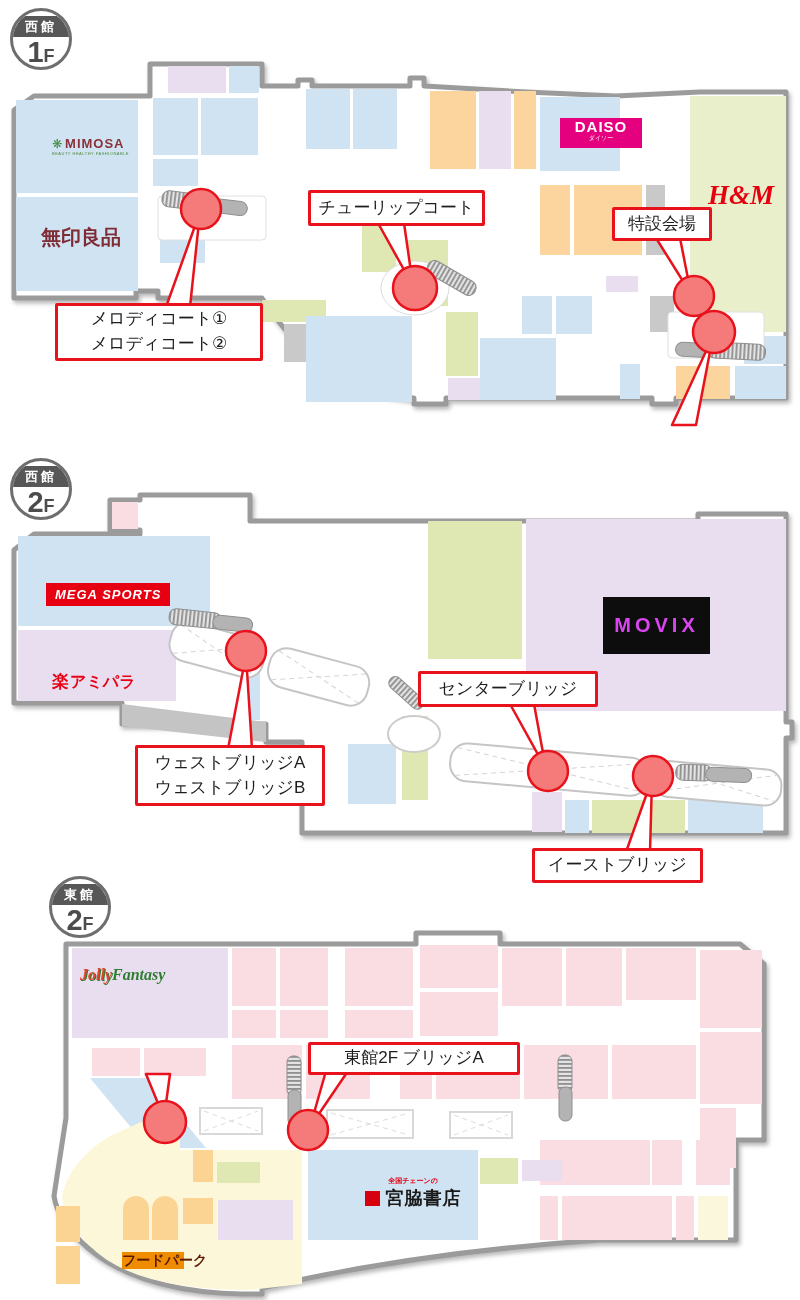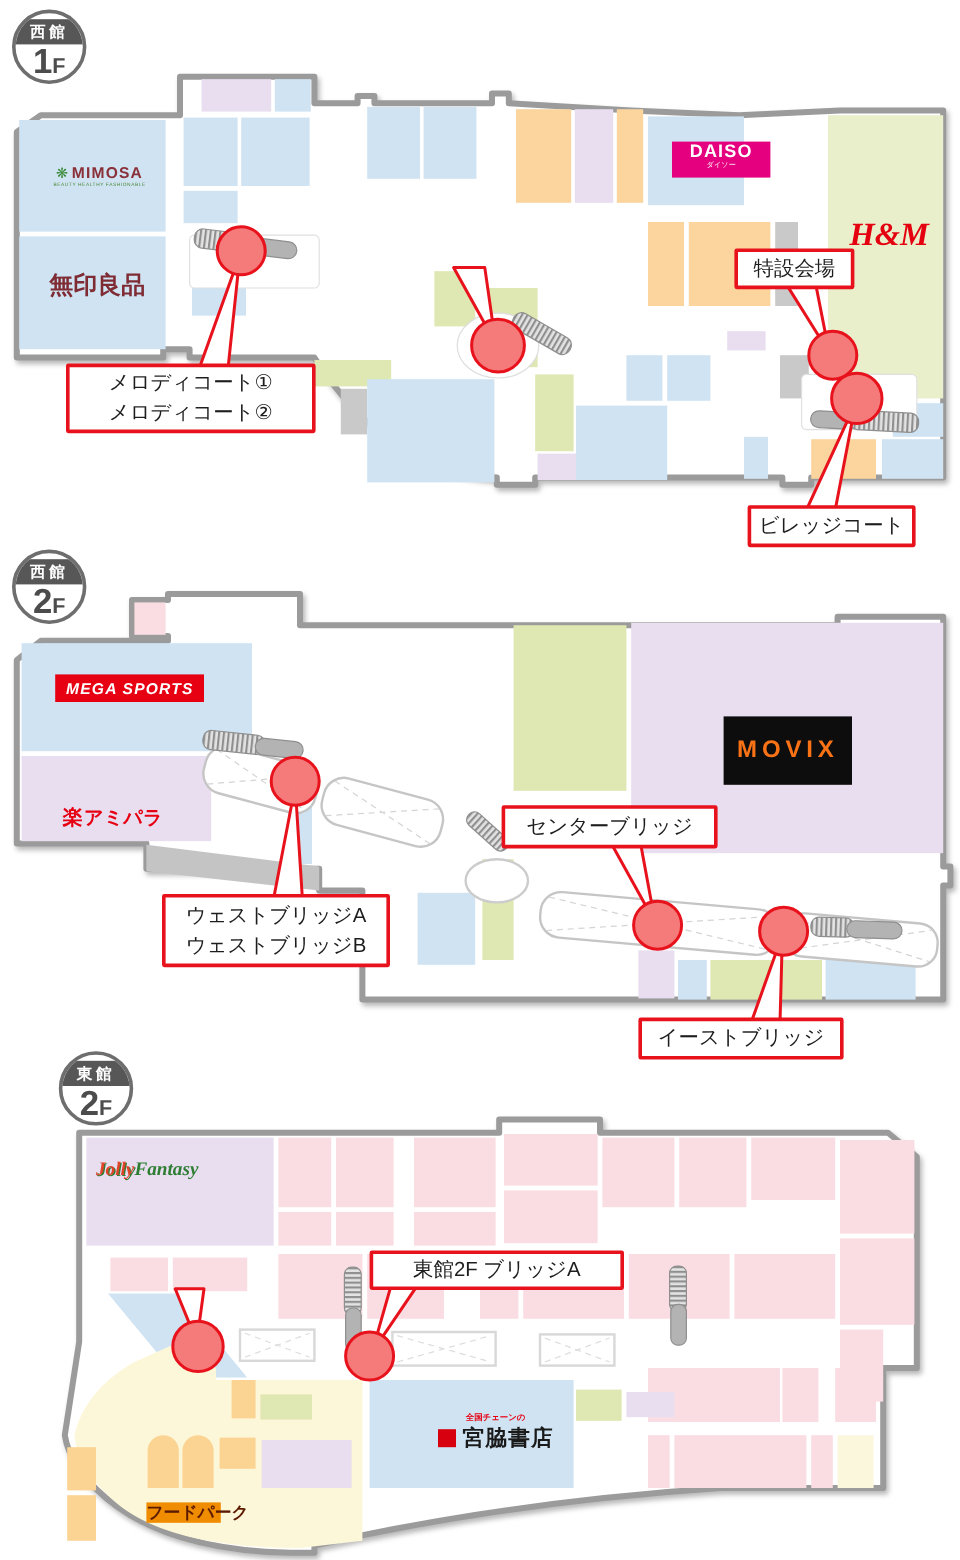--- a/index.html
+++ b/index.html
@@ -17,35 +17,35 @@
          font-size:29px;line-height:30px;}
   .badge .lvl .f{font-size:18px;}
 
   
   .co{position:absolute;background:#fff;border:3px solid #e8121c;border-radius:2px;
       display:flex;flex-direction:column;align-items:center;justify-content:center;
       font-size:17px;color:#1d1d1d;z-index:5;box-sizing:border-box;line-height:1.45;white-space:nowrap;}
 
   
   .logo{position:absolute;z-index:4;white-space:nowrap;}
-  #mimosa{left:40px;top:136px;width:86px;text-align:center;color:#8a3038;}
+  #mimosa{left:52px;top:136px;width:86px;color:#8a3038;}
   #mimosa .nm{font-size:13px;font-weight:bold;letter-spacing:1px;}
   #mimosa .ic{color:#3c8a3c;font-size:12px;margin-right:2px;}
   #mimosa .tg{font-size:4px;color:#4f8a3c;letter-spacing:.5px;}
   #muji{left:34px;top:224px;width:94px;text-align:center;font-size:20px;font-weight:bold;color:#7f2b33;}
   #daiso{left:560px;top:118px;width:82px;height:30px;background:#e4007f;color:#fff;text-align:center;}
   #daiso .nm{font-size:15px;font-weight:bold;letter-spacing:1px;line-height:17px;}
   #daiso .sb{font-size:6px;line-height:6px;}
   #hm{left:708px;top:180px;width:64px;text-align:center;font-family:"Liberation Serif","DejaVu Serif",serif;
       font-style:italic;font-weight:bold;font-size:27px;color:#e50010;}
-  #mega{left:46px;top:562px;background:#e60012;color:#fff;padding:4px 9px;font-size:13px;
+  #mega{left:46px;top:583px;background:#e60012;color:#fff;padding:4px 9px;font-size:13px;
         font-weight:bold;font-style:italic;letter-spacing:1px;}
   #amipara{left:52px;top:670px;color:#e60012;font-weight:bold;font-size:16px;}
   #amipara .px{font-size:17px;margin-right:1px;}
-  #movix{left:603px;top:597px;width:107px;height:57px;background:#0d0d0d;color:#f97316;display:flex;
+  #movix{left:603px;top:597px;width:107px;height:57px;background:#0d0d0d;color:#d946ef;display:flex;
          align-items:center;justify-content:center;font-size:20px;font-weight:bold;letter-spacing:4px;}
   #jolly{left:80px;top:966px;font-family:Liberation Serif, serif;font-style:italic;
          font-weight:bold;font-size:16px;}
   #jolly .j1{color:#e0452c;text-shadow:1px 1px 0 #2e7d32;}
   #jolly .j2{color:#2e7d32;}
   #miyawaki{left:348px;top:1176px;width:130px;text-align:center;}
   #miyawaki .tg{font-size:7px;color:#e60012;font-weight:bold;}
   #miyawaki .row{display:flex;align-items:center;justify-content:center;gap:6px;}
   #miyawaki .sq{width:15px;height:15px;background:#d7000f;display:inline-block;}
   #miyawaki .nm{font-size:18px;font-weight:bold;color:#1a1a1a;letter-spacing:1px;}
@@ -294,26 +294,26 @@
 </div>
 <div class="logo" id="miyawaki">
   <div class="tg">全国チェーンの</div>
   <div class="row">
         <span class="sq"></span>
         <span class="nm">宮脇書店</span>
       </div>
 </div>
 <div class="logo" id="fpark">フードパーク</div>
 
+<div class="co" style="left:308px;top:190px;width:177px;height:36px">チューリップコート</div>
 <div class="co" style="left:612px;top:207px;width:100px;height:34px">特設会場</div>
 <div class="co" style="left:55px;top:303px;width:208px;height:58px">
   <div>メロディコート①</div>
   <div>メロディコート②</div>
 </div>
-<div class="co" style="left:623px;top:421px;width:140px;height:35px">ビレッジコート</div>
 <div class="co" style="left:135px;top:745px;width:190px;height:61px">
   <div>ウェストブリッジA</div>
   <div>ウェストブリッジB</div>
 </div>
 <div class="co" style="left:418px;top:671px;width:180px;height:36px">センターブリッジ</div>
 <div class="co" style="left:532px;top:848px;width:171px;height:35px">イーストブリッジ</div>
 <div class="co" style="left:308px;top:1042px;width:212px;height:33px">東館2F ブリッジA</div>
 
 </div>
 

